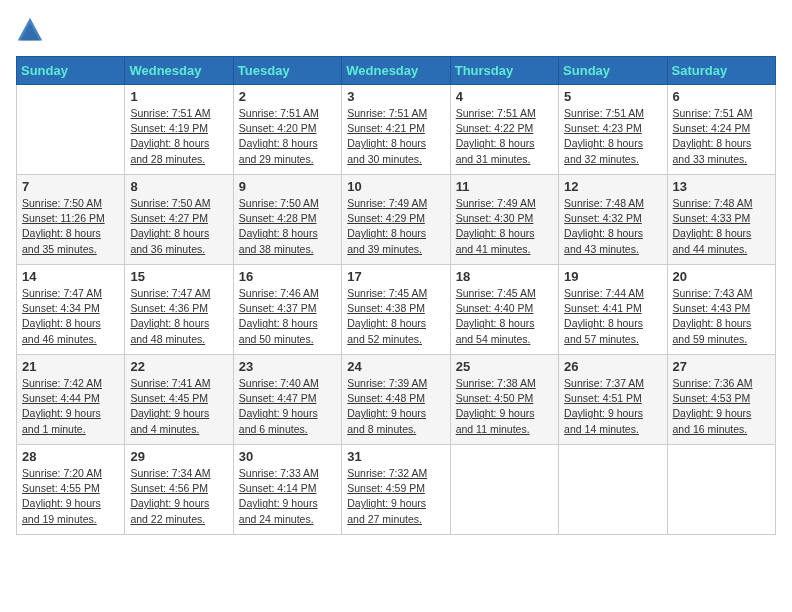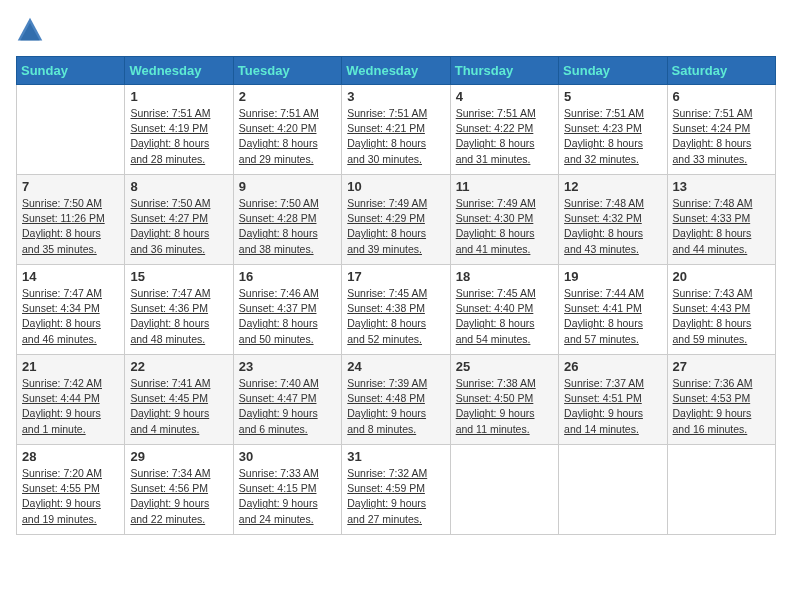--- a/index.html
+++ b/index.html
@@ -369,21 +369,21 @@
         <div class="day-info">
           <span>Sunrise: 7:34 AM</span><br>
           <span>Sunset: 4:56 PM</span><br>
           <span>Daylight: 9 hours and 22 minutes.</span>
         </div>
         </td>
         <td>
           <span class="day-number">30</span>
         <div class="day-info">
           <span>Sunrise: 7:33 AM</span><br>
-          <span>Sunset: 4:15 PM</span><br>
+          <span>Sunset: 4:14 PM</span><br>
           <span>Daylight: 9 hours and 24 minutes.</span>
         </div>
         </td>
         <td>
           <span class="day-number">31</span>
         <div class="day-info">
           <span>Sunrise: 7:32 AM</span><br>
           <span>Sunset: 4:59 PM</span><br>
           <span>Daylight: 9 hours and 27 minutes.</span>
         </div>

